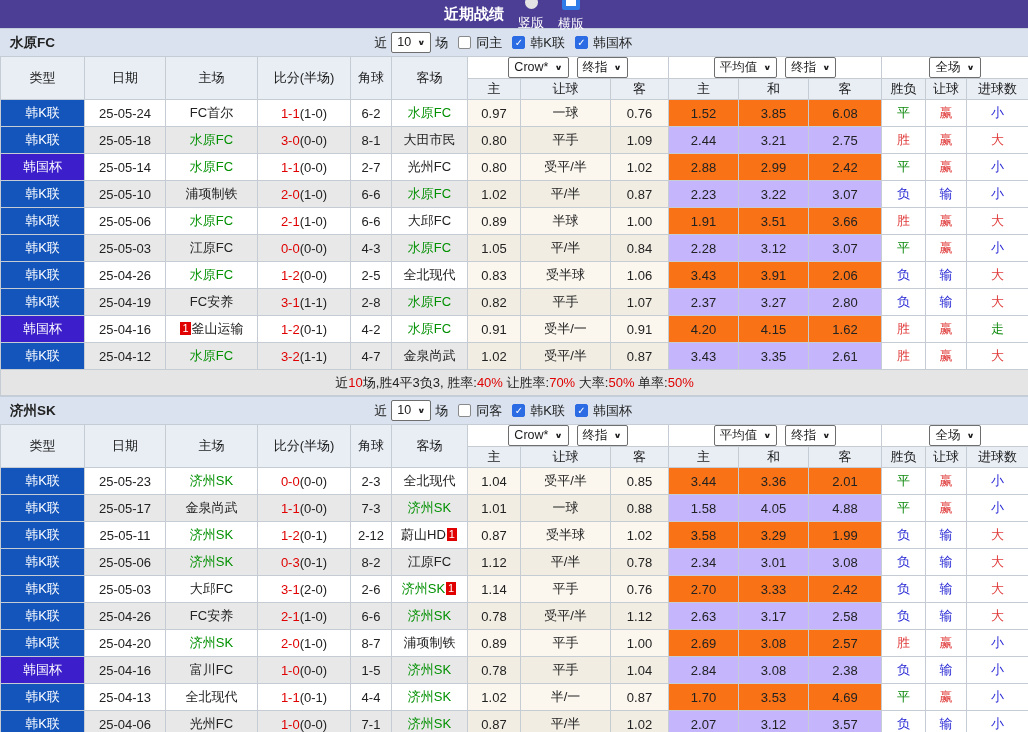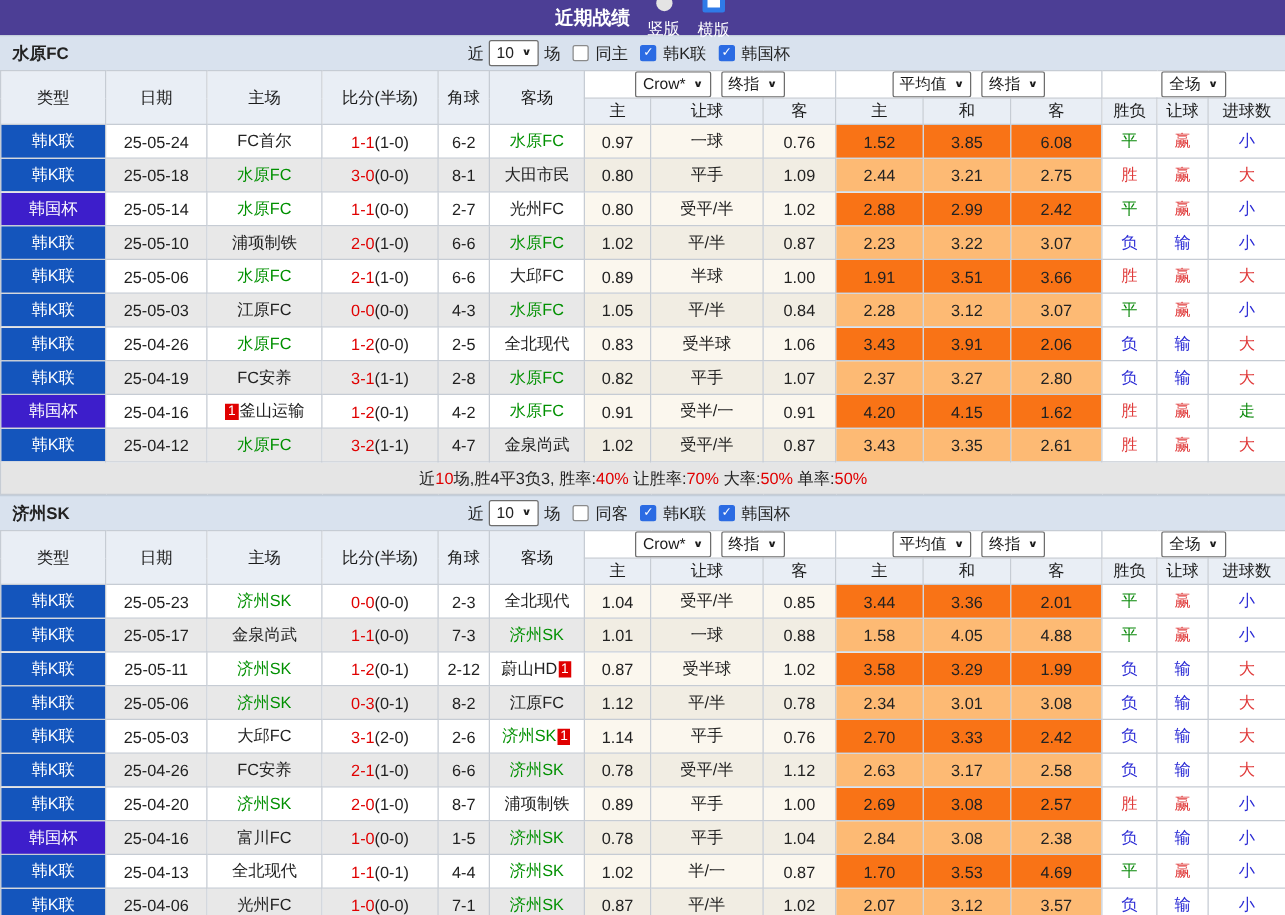--- a/index.html
+++ b/index.html
@@ -21,21 +21,21 @@
   .cb-lbl{margin-left:1px;}
   
   table{border-collapse:collapse;table-layout:fixed;width:1028px;border:1px solid #99A1AB;}
   th,td{border:1px solid #C6CCD4;text-align:center;padding:0;overflow:hidden;white-space:nowrap;}
   thead th{background:#E9EEF5;font-weight:normal;font-size:13px;height:20px;color:#1a1a1a;}
   thead th.selcell{background:#fff;}
   .selwrap{display:flex;justify-content:center;gap:8px;}
   tbody td{height:26px;font-size:13px;background:#fff;}
   tr.even td{background:#E8E8E8;}
   td.crow{background:#FBF7EE;} tr.even td.crow{background:#F1EDE3;}
-  td.avgc{background:#f97316;} tr.even td.avgc{background:#fdba74;}
+  td.avgc{background:#f97316;} tr.even td.avgc{background:#c4b5fd;}
   td.resc{background:#fff;}    tr.even td.resc{background:#fff;}
   td.type{background:#1455BC;color:#fff;}
   tr.even td.type{background:#1455BC;}
   td.type.cup,tr.even td.type.cup{background:#3D1ECB;}
   .c-red{color:#E03A3A;} .c-blue{color:#2B2BD5;} .c-green{color:#0E8A0E;}
   .score{color:#E00000;} .half{color:#222;}
   .tgreen{color:#009000;}
   .badge1{display:inline-block;background:#E00000;color:#fff;font-size:11px;line-height:13px;padding:0 2px;vertical-align:1px;margin:0 1px;}
   tfoot td{height:25px;background:#e5e5e5;font-size:13px;border:1px solid #C6CCD4;}
   .summary-line span{white-space:pre;}

